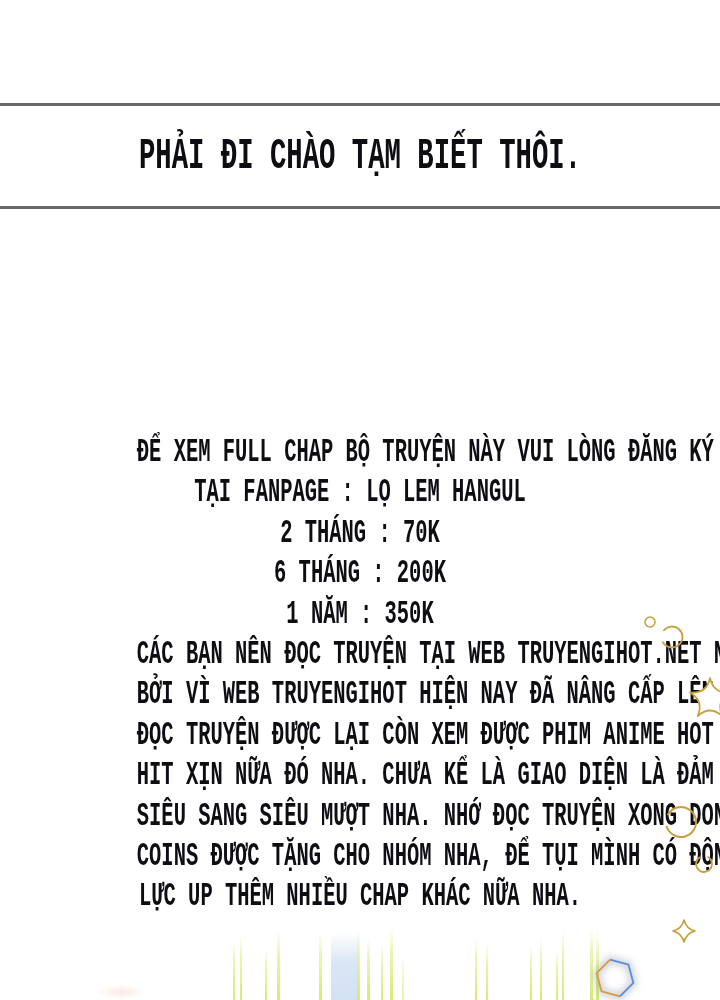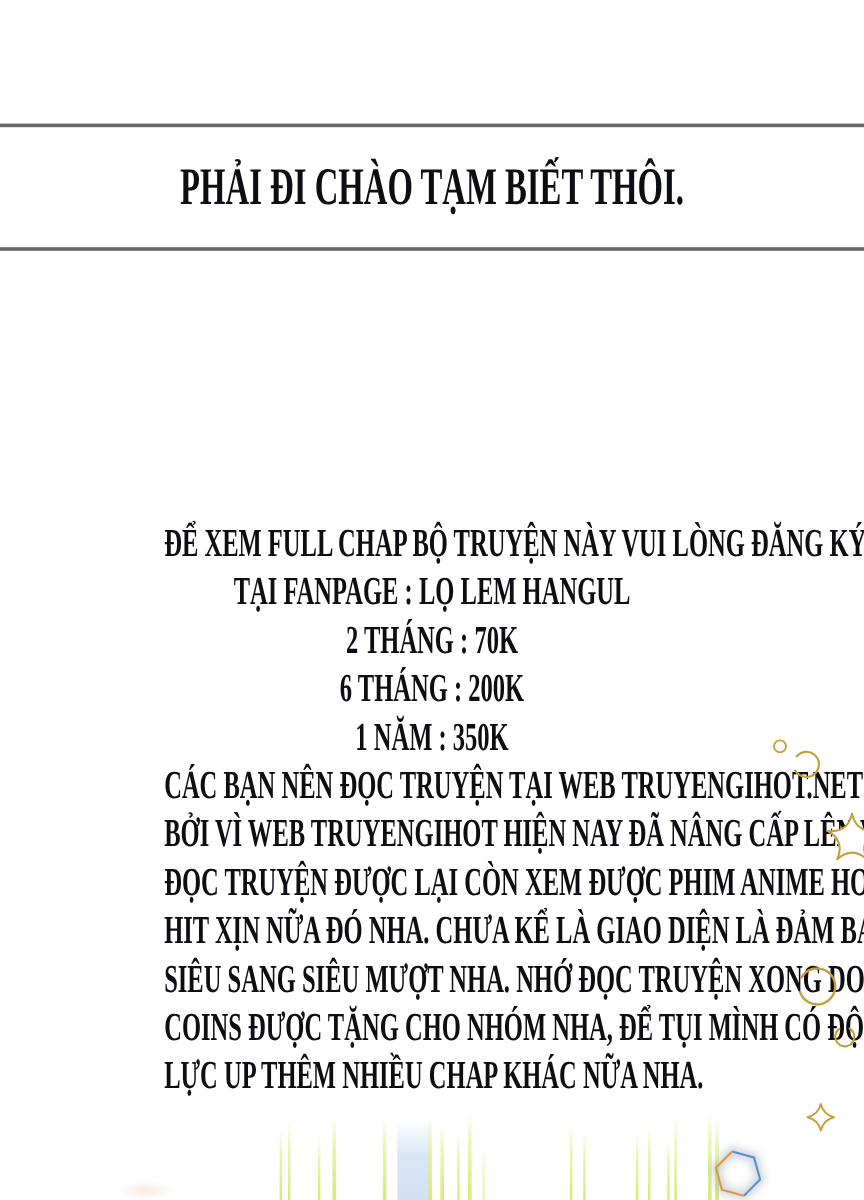--- a/index.html
+++ b/index.html
@@ -1,18 +1,18 @@
 <!DOCTYPE html>
 <html><head>
 <meta charset="utf-8">
 <style>
   html,body{margin:0;padding:0;background:#ffffff;}
   .page{
     position:relative;width:720px;height:1000px;background:#ffffff;
-    overflow:hidden;font-family:Liberation Serif, serif;
+    overflow:hidden;font-family:Liberation Mono, monospace;
     color:#101018;
   }
   .divider{
     position:absolute;left:0;width:720px;height:3px;background:#696969;
   }
   .divider-top{top:103px;}
   .divider-bottom{top:206px;}
   .speech{
     position:absolute;top:131px;left:0;width:720px;height:50px;
     line-height:50px;text-align:center;white-space:nowrap;

